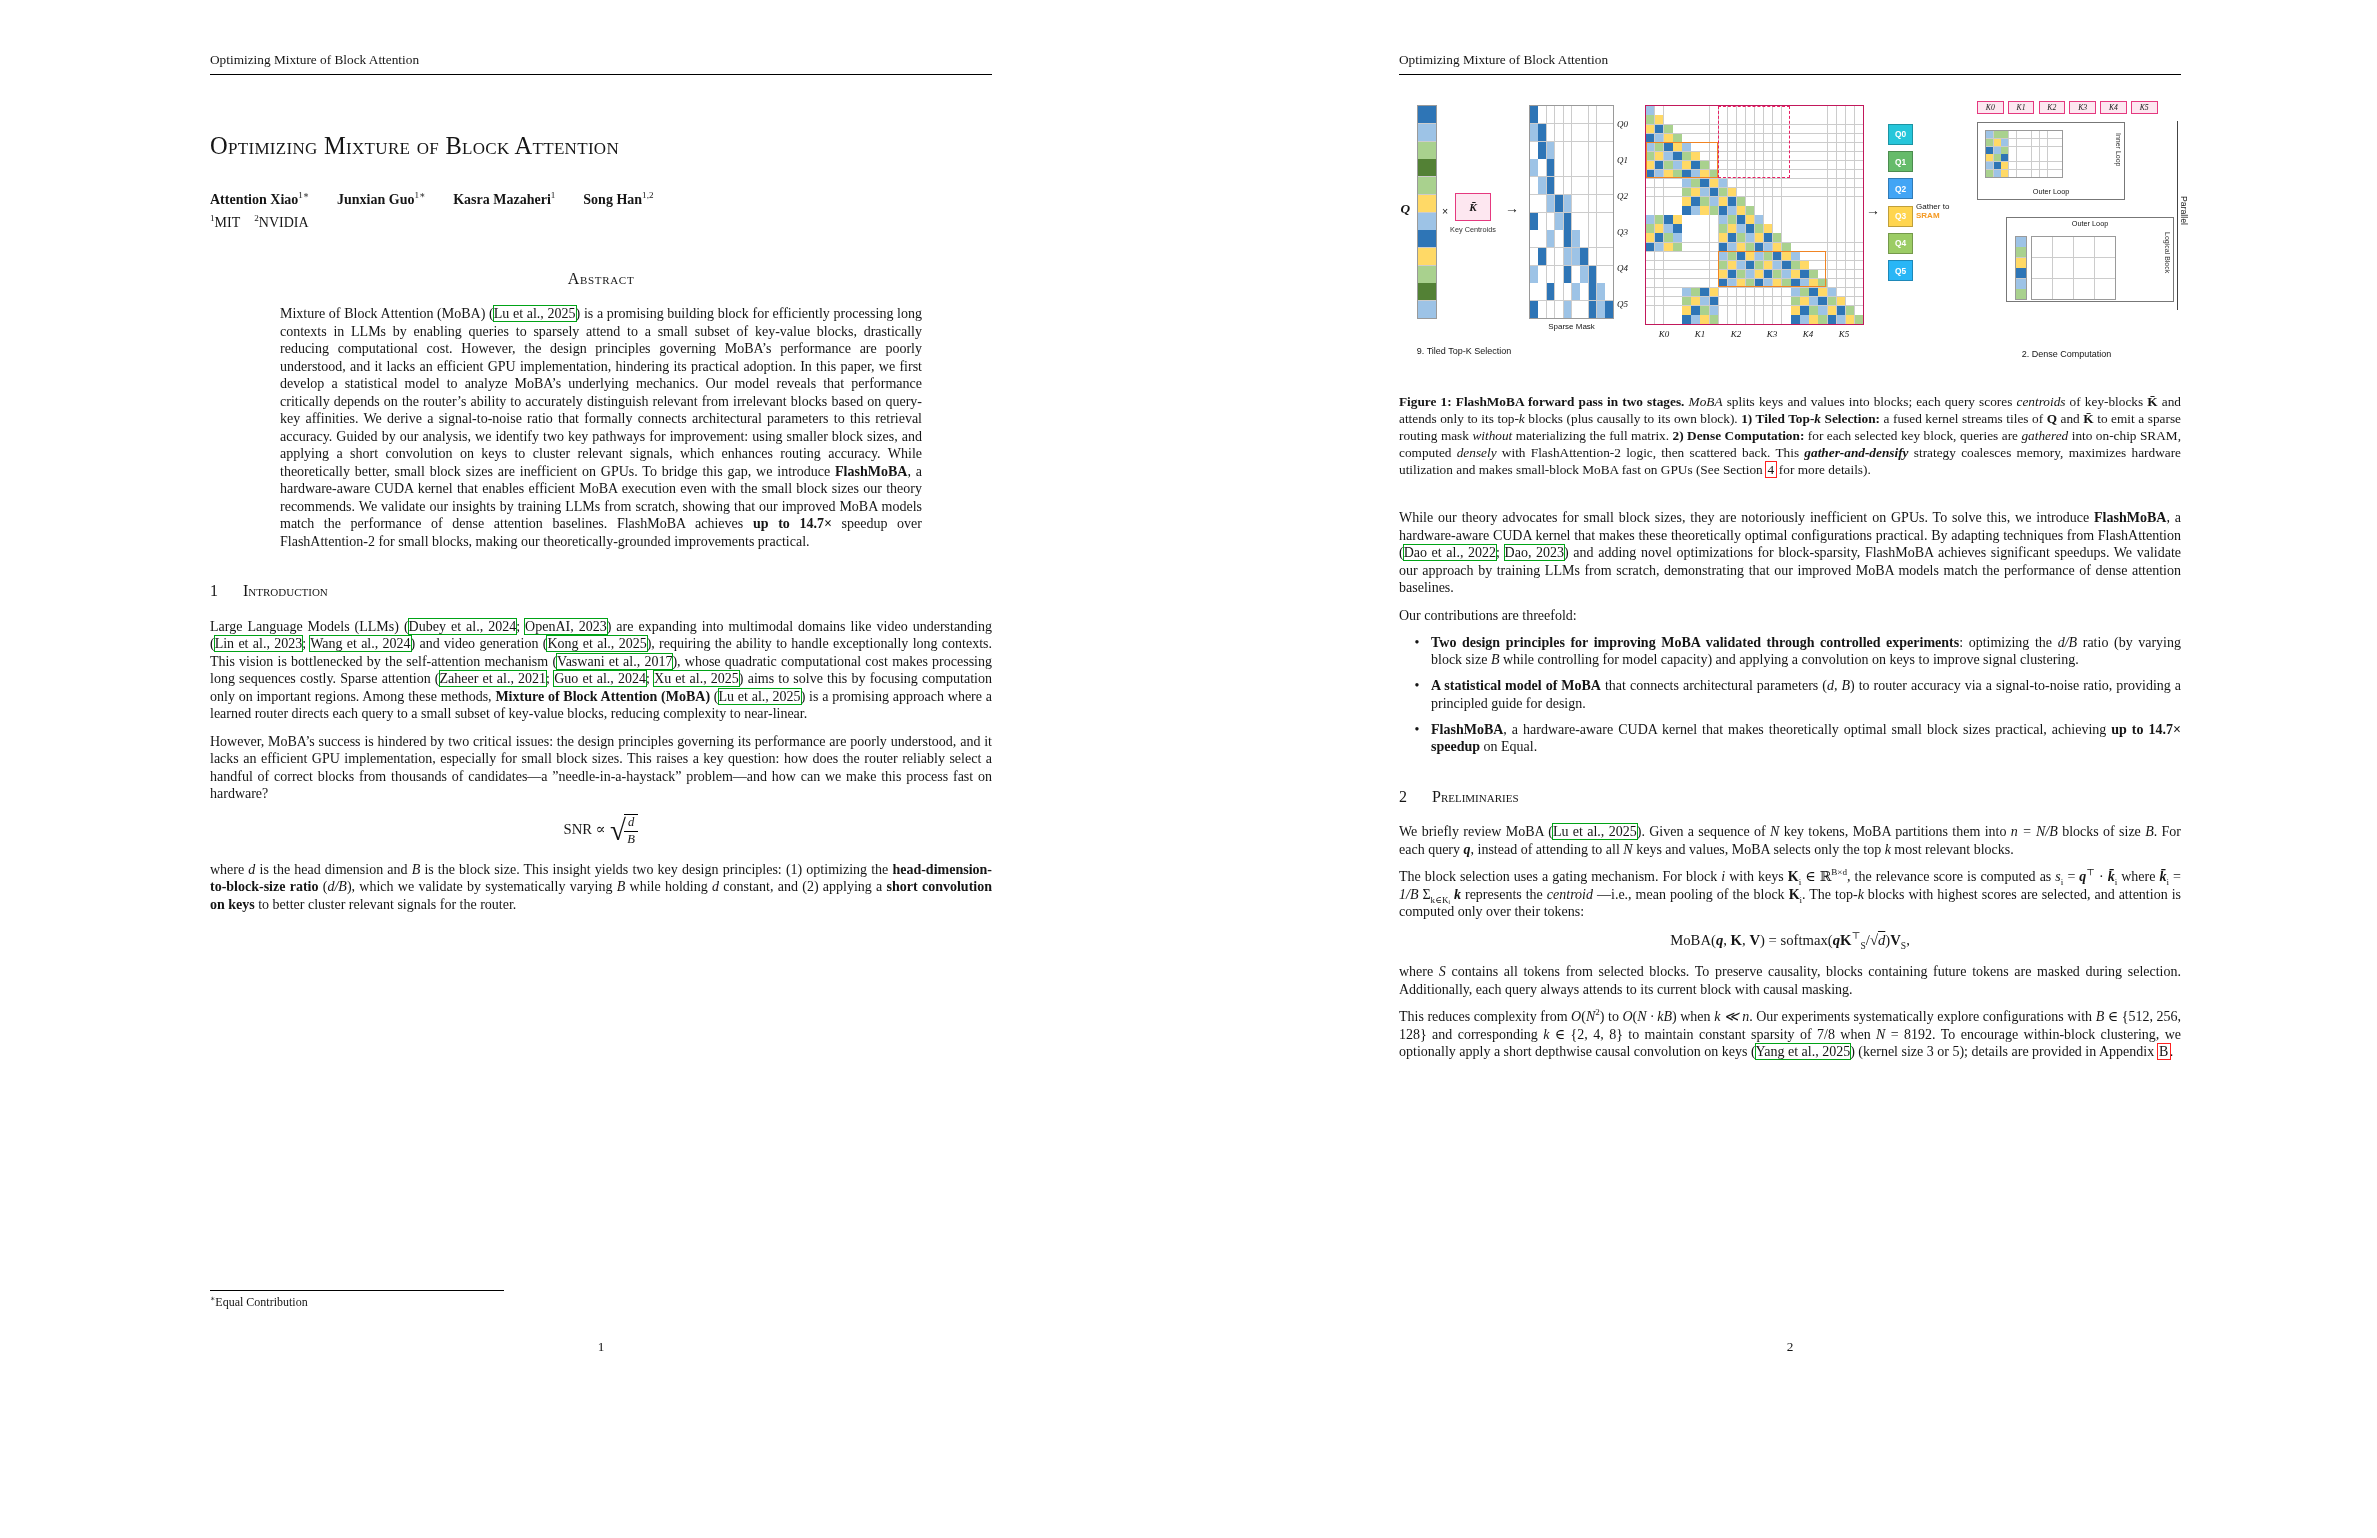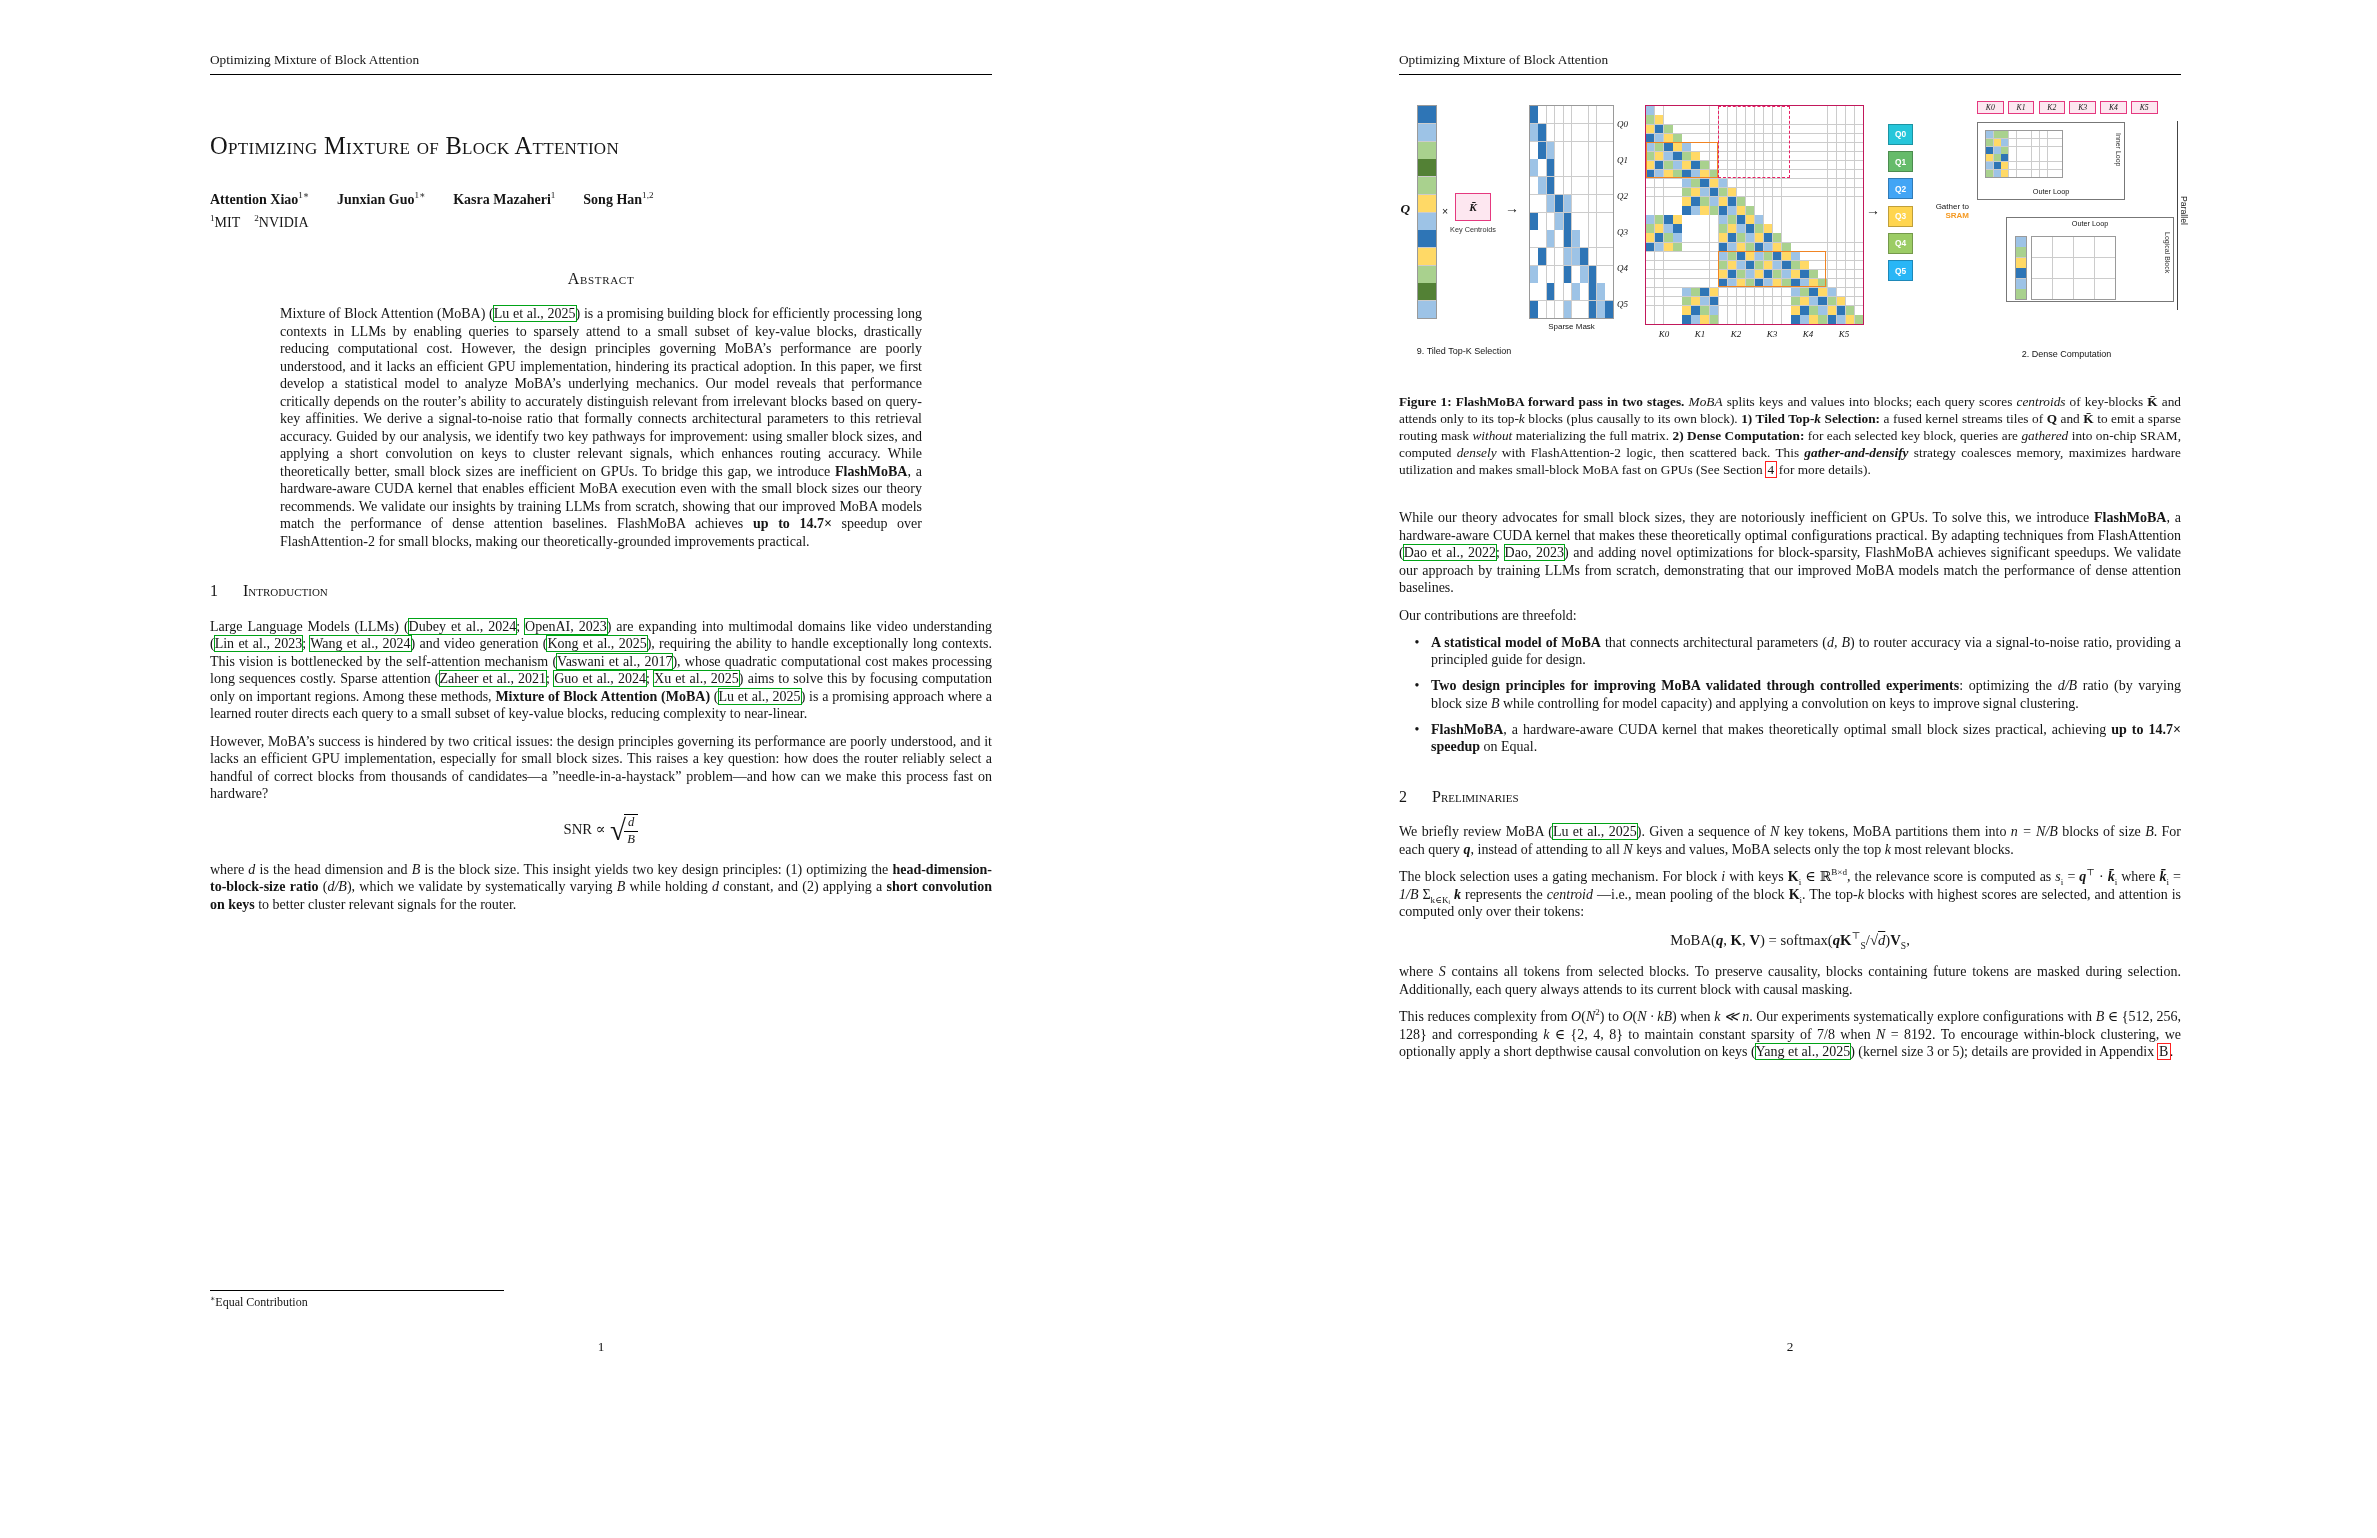--- a/index.html
+++ b/index.html
@@ -71,21 +71,21 @@
   .ov{position:absolute;pointer-events:none;}
   .ov-dashed{left:73px;top:0.7px;width:72px;height:72px;border:1.2px dashed #e91e63;}
   .ov-orange1{left:0.7px;top:37px;width:72px;height:36px;border:1.3px solid #f08423;}
   .ov-orange2{left:73px;top:146px;width:108px;height:36px;border:1.3px solid #f08423;}
   .main-collabels{position:absolute;left:247px;top:229px;display:flex;}
   .main-collabels > div{width:36px;text-align:center;font:italic 9px "Liberation Serif",serif;}
   .farrow2{position:absolute;left:467px;top:102px;font-size:14px;}
   .q-stack{position:absolute;left:489px;top:24px;display:flex;flex-direction:column;gap:6.3px;}
   .q-stack > div{width:25px;height:21px;display:flex;align-items:center;justify-content:center;
     color:#fff;font-weight:700;font-size:8.4px;border:0.7px solid rgba(0,0,0,.25);}
-  .gather{position:absolute;left:517px;top:102px;width:53px;text-align:right;font-size:8px;}
+  .gather{position:absolute;left:517px;top:102px;width:53px;text-align:left;font-size:8px;}
   .gather div:last-child{color:#f59a23;font-weight:700;}
   .k-top{position:absolute;left:578px;top:1.4px;display:flex;gap:4.2px;}
   .k-top > div{width:26.6px;height:13.3px;border:0.8px solid #e5397f;background:#fde7f0;
     display:flex;align-items:center;justify-content:center;font:italic 7.7px "Liberation Serif",serif;}
   .panelA{position:absolute;left:578px;top:22.4px;width:148px;height:78px;border:0.8px solid #777;background:#fff;}
   .inner{left:7px;top:7px;}
   .innerlabel{position:absolute;right:2.1px;top:9.8px;writing-mode:vertical-rl;font-size:7px;color:#333;}
   .outerlabelA{position:absolute;left:0;bottom:2.1px;width:100%;text-align:center;font-size:7.3px;}
   .panelB{position:absolute;left:607px;top:117px;width:168px;height:85px;border:0.8px solid #777;background:#fff;}
   .outerlabelB{position:absolute;top:2.1px;left:0;width:100%;text-align:center;font-size:7.3px;}
@@ -1033,22 +1033,22 @@
       <div class="parline"></div>
       <div class="parlabel">Parallel</div>
       <div class="fstep2">2. Dense Computation</div>
     </div>
 
     <p class="caption"><span class="b">Figure 1: </span><span class="b">FlashMoBA forward pass in two stages. </span><span class="i">MoBA</span><span> splits keys and values into blocks; each query scores </span><span class="i">centroids</span><span> of key-blocks </span><span class="b">K̄</span><span> and attends only to its top-</span><span class="i">k</span><span> blocks (plus causally to its own block). </span><span class="b">1) Tiled Top-</span><span class="bi">k</span><span class="b"> Selection:</span><span> a fused kernel streams tiles of </span><span class="b">Q</span><span> and </span><span class="b">K̄</span><span> to emit a sparse routing mask </span><span class="i">without</span><span> materializing the full matrix. </span><span class="b">2) Dense Computation:</span><span> for each selected key block, queries are </span><span class="i">gathered</span><span> into on-chip SRAM, computed </span><span class="i">densely</span><span> with FlashAttention-2 logic, then scattered back. This </span><span class="bi">gather-and-densify</span><span> strategy coalesces memory, maximizes hardware utilization and makes small-block MoBA fast on GPUs (See Section </span><span class="r">4</span><span> for more details).</span></p>
 
     <p><span>While our theory advocates for small block sizes, they are notoriously inefficient on GPUs. To solve this, we introduce </span><span class="b">FlashMoBA</span><span>, a hardware-aware CUDA kernel that makes these theoretically optimal configurations practical. By adapting techniques from FlashAttention (</span><span class="c">Dao et al., 2022</span><span>; </span><span class="c">Dao, 2023</span><span>) and adding novel optimizations for block-sparsity, FlashMoBA achieves significant speedups. We validate our approach by training LLMs from scratch, demonstrating that our improved MoBA models match the performance of dense attention baselines.</span></p>
     <p>Our contributions are threefold:</p>
     <ul class="contrib">
+      <li><span class="b">Two design principles for improving MoBA validated through controlled experiments</span><span>: optimizing the </span><span class="i">d/B</span><span> ratio (by varying block size </span><span class="i">B</span><span> while controlling for model capacity) and applying a convolution on keys to improve signal clustering.</span></li>
       <li><span class="b">A statistical model of MoBA</span><span> that connects architectural parameters (</span><span class="i">d, B</span><span>) to router accuracy via a signal-to-noise ratio, providing a principled guide for design.</span></li>
-      <li><span class="b">Two design principles for improving MoBA validated through controlled experiments</span><span>: optimizing the </span><span class="i">d/B</span><span> ratio (by varying block size </span><span class="i">B</span><span> while controlling for model capacity) and applying a convolution on keys to improve signal clustering.</span></li>
       <li><span class="b">FlashMoBA</span><span>, a hardware-aware CUDA kernel that makes theoretically optimal small block sizes practical, achieving </span><span class="b">up to 14.7× speedup</span><span> on Equal.</span></li>
     </ul>
 
     <div class="section-head">
       <span class="secnum">2</span><span>Preliminaries</span>
     </div>
     <p><span>We briefly review MoBA (</span><span class="c">Lu et al., 2025</span><span>). Given a sequence of </span><span class="i">N</span><span> key tokens, MoBA partitions them into </span><span class="i">n = N/B</span><span> blocks of size </span><span class="i">B</span><span>. For each query </span><span class="bi">q</span><span>, instead of attending to all </span><span class="i">N</span><span> keys and values, MoBA selects only the top </span><span class="i">k</span><span> most relevant blocks.</span></p>
     <p><span>The block selection uses a gating mechanism. For block </span><span class="i">i</span><span> with keys </span><span class="b">K</span><span class="sub">i</span><span> ∈ ℝ</span><span class="sup">B×d</span><span>, the relevance score is computed as </span><span class="i">s</span><span class="sub">i</span><span> = </span><span class="bi">q</span><span class="sup">⊤</span><span> · </span><span class="bi">k̄</span><span class="sub">i</span><span> where </span><span class="bi">k̄</span><span class="sub">i</span><span> = </span><span class="i">1/B</span><span> Σ</span><span class="sub">k∈Kᵢ</span><span> </span><span class="bi">k</span><span> represents the </span><span class="i">centroid</span><span> —i.e., mean pooling of the block </span><span class="b">K</span><span class="sub">i</span><span>. The top-</span><span class="i">k</span><span> blocks with highest scores are selected, and attention is computed only over their tokens:</span></p>
     <div class="formula"><span>MoBA(</span><span class="bi">q</span><span>, </span><span class="b">K</span><span>, </span><span class="b">V</span><span>) = softmax(</span><span class="bi">q</span><span class="b">K</span><span class="sup">⊤</span><span class="sub">S</span><span>/</span><span>√</span><span class="iol">d</span><span>)</span><span class="b">V</span><span class="sub">S</span><span>,</span></div>
     <p><span>where </span><span class="i">S</span><span> contains all tokens from selected blocks. To preserve causality, blocks containing future tokens are masked during selection. Additionally, each query always attends to its current block with causal masking.</span></p>

